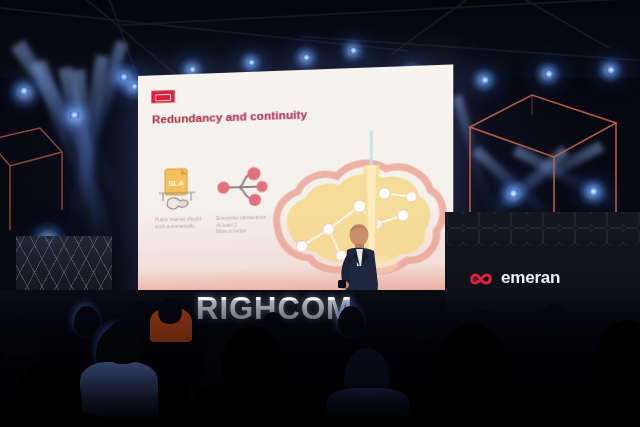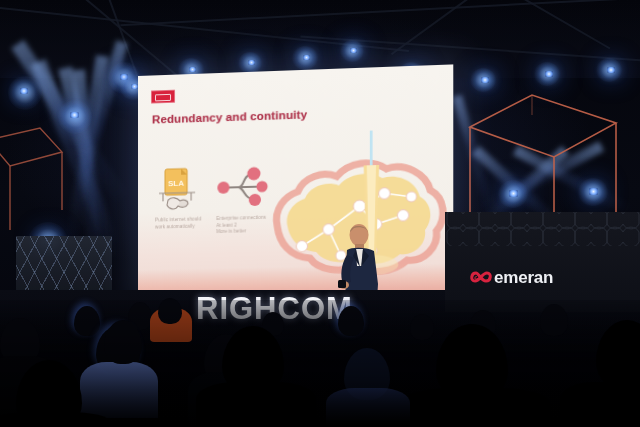--- a/index.html
+++ b/index.html
@@ -81,21 +81,21 @@
 
   .bigword{position:absolute;left:196px;top:291px;
       font-size:31px;font-weight:700;color:#f3f4f8;letter-spacing:1px;
       text-shadow:0 0 7px rgba(200,215,255,.55);}
 
   
   .rightwall{position:absolute;left:445px;top:212px;width:195px;height:100px;
       background:linear-gradient(180deg,#15171f 0%,#0d0f16 100%);}
   .hexrow{position:absolute;left:0;top:0;width:195px;height:34px;opacity:.5;}
 
-  .emeran{position:absolute;left:468px;top:268px;display:flex;align-items:flex-start;}
+  .emeran{position:absolute;left:468px;top:268px;display:flex;align-items:flex-end;gap:7px;}
   .emeran-mark{width:26px;height:18px;}
   .emeran-text{font-size:17px;font-weight:700;color:#eef0f4;letter-spacing:-.2px;}
 
   
   .cube{position:absolute;pointer-events:none;}
 
   
   .tower{position:absolute;left:16px;top:236px;width:96px;height:58px;
       background:
         linear-gradient(180deg,#232833 0%,#141821 100%);

